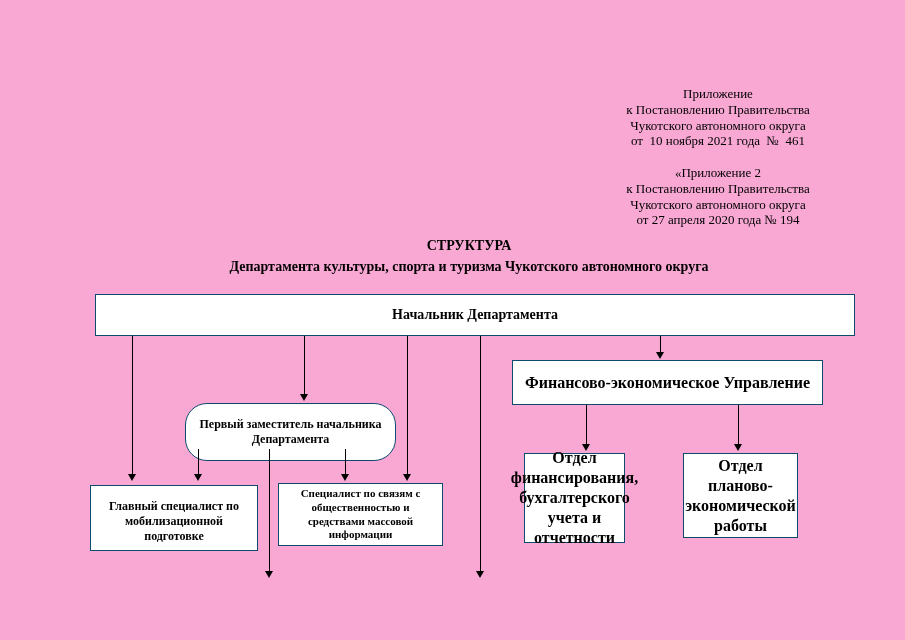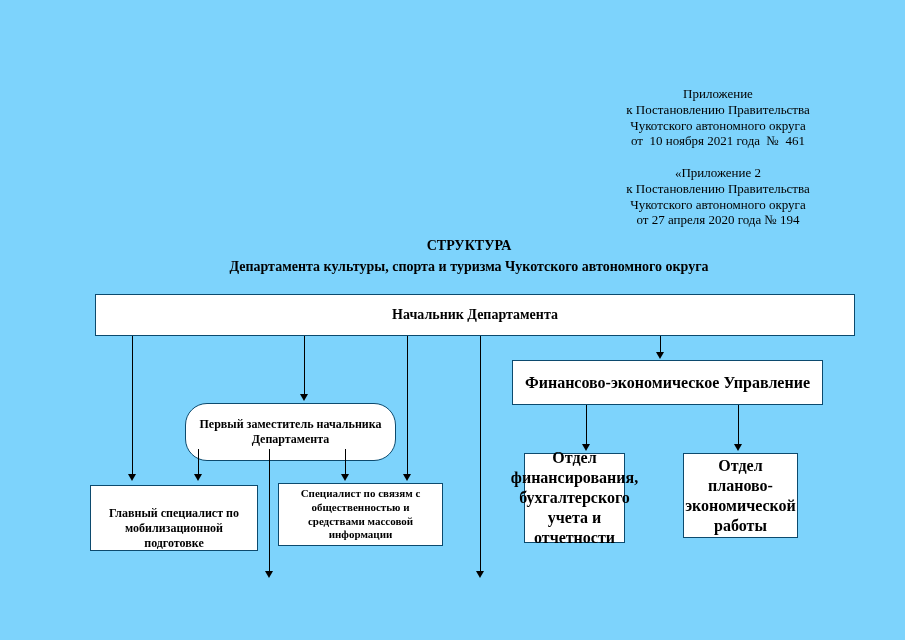--- a/index.html
+++ b/index.html
@@ -1,19 +1,19 @@
 <!DOCTYPE html>
 <html><head>
 <meta charset="utf-8">
 <style>
   html,body{margin:0;padding:0;background:#fff;}
   #page{
     position:relative;
     width:905px;height:640px;
-    background:#7dd3fc;
+    background:#f9a8d4;
     font-family:"Liberation Serif", serif;
     color:#000;
     overflow:hidden;
   }
   .annotation{
     position:absolute;
     left:560px;top:86px;width:316px;
     text-align:center;
     font-size:13px;line-height:15.8px;
     white-space:pre-wrap;
@@ -32,21 +32,21 @@
     background:#fff;
     box-sizing:border-box;
     display:flex;
     align-items:center;
     justify-content:center;
     text-align:center;
     font-weight:bold;
     white-space:pre-line;
     line-height:1.25;
   }
-  .box.top-align{align-items:flex-start;padding-top:20px;}
+  .box.top-align{align-items:flex-start;padding-top:13px;}
   .vline{
     position:absolute;
     width:1px;
     background:#000;
   }
   .arr{
     position:absolute;
     width:0;height:0;
     border-left:4px solid transparent;
     border-right:4px solid transparent;

